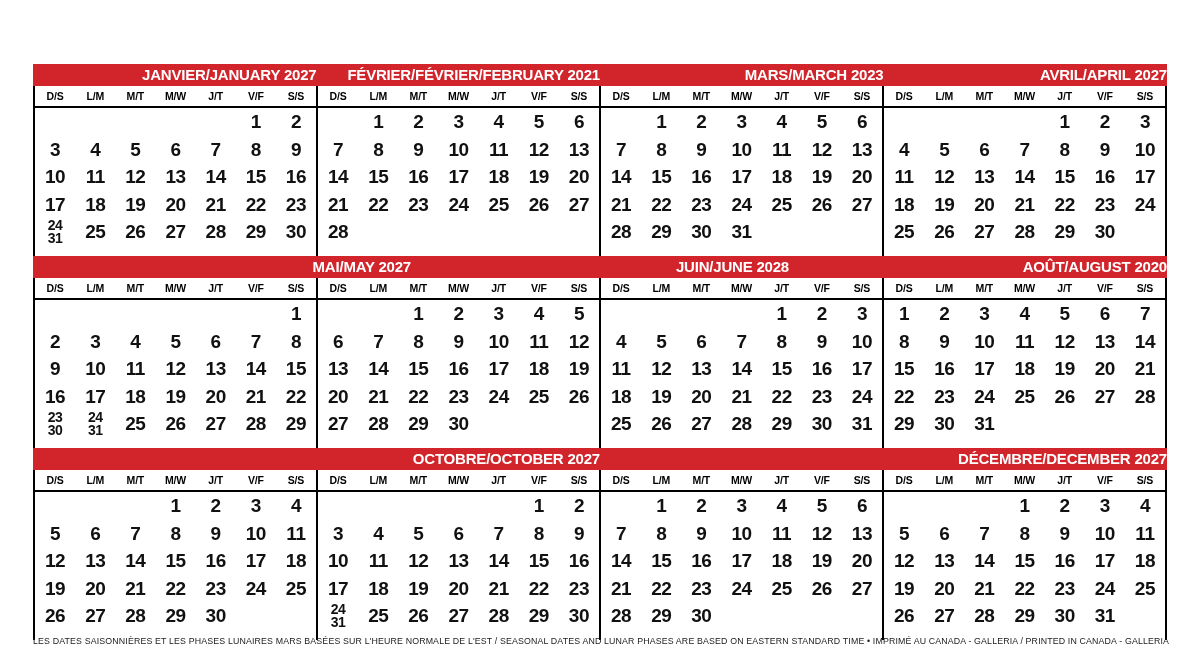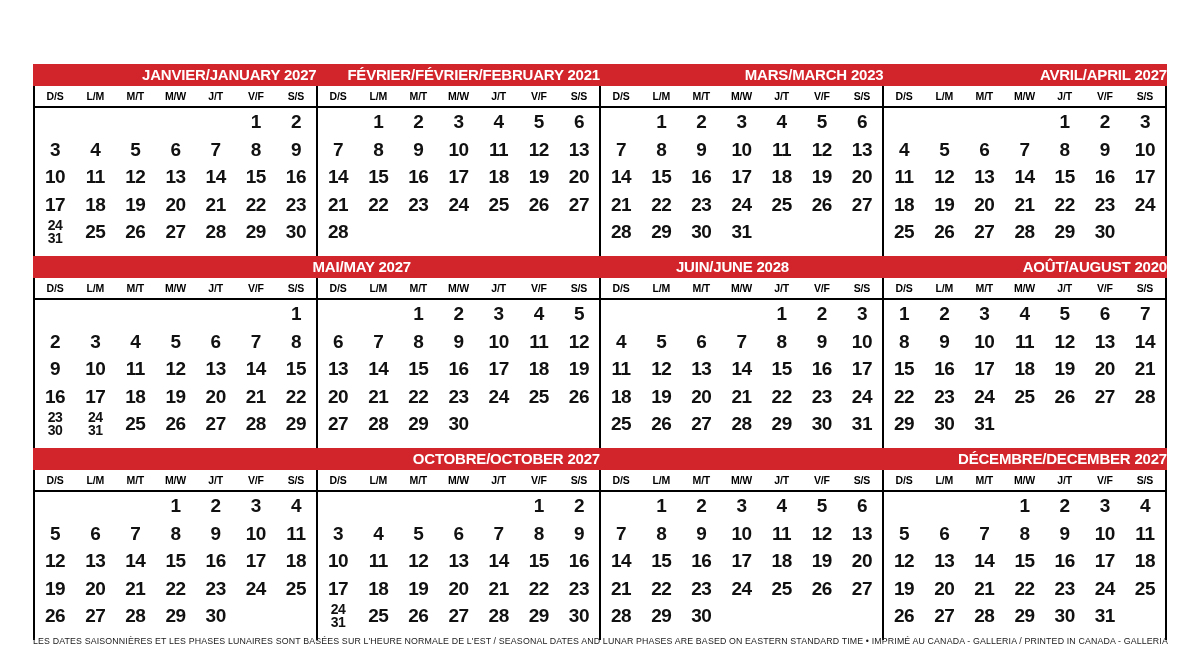--- a/index.html
+++ b/index.html
@@ -755,13 +755,13 @@
             <div class="date-cell">29</div>
             <div class="date-cell">30</div>
             <div class="date-cell">31</div>
             <div class="date-cell"></div>
           </div>
         </div>
       </div>
     </div>
   </div>
 
-<div class="footer-note">LES DATES SAISONNIÈRES ET LES PHASES LUNAIRES SONT BASÉES SUR L'HEURE NORMALE DE L'EST / SEASONAL DATES AND LUNAR PHASES ARE BASED ON EASTERN STANDARD TIME  •  IMPRIMÉ AU CANADA - GALLERIA / PRINTED IN CANADA - GALLERIA</div>
+<div class="footer-note">LES DATES SAISONNIÈRES ET LES PHASES LUNAIRES MARS BASÉES SUR L'HEURE NORMALE DE L'EST / SEASONAL DATES AND LUNAR PHASES ARE BASED ON EASTERN STANDARD TIME  •  IMPRIMÉ AU CANADA - GALLERIA / PRINTED IN CANADA - GALLERIA</div>
 
 </body></html>

